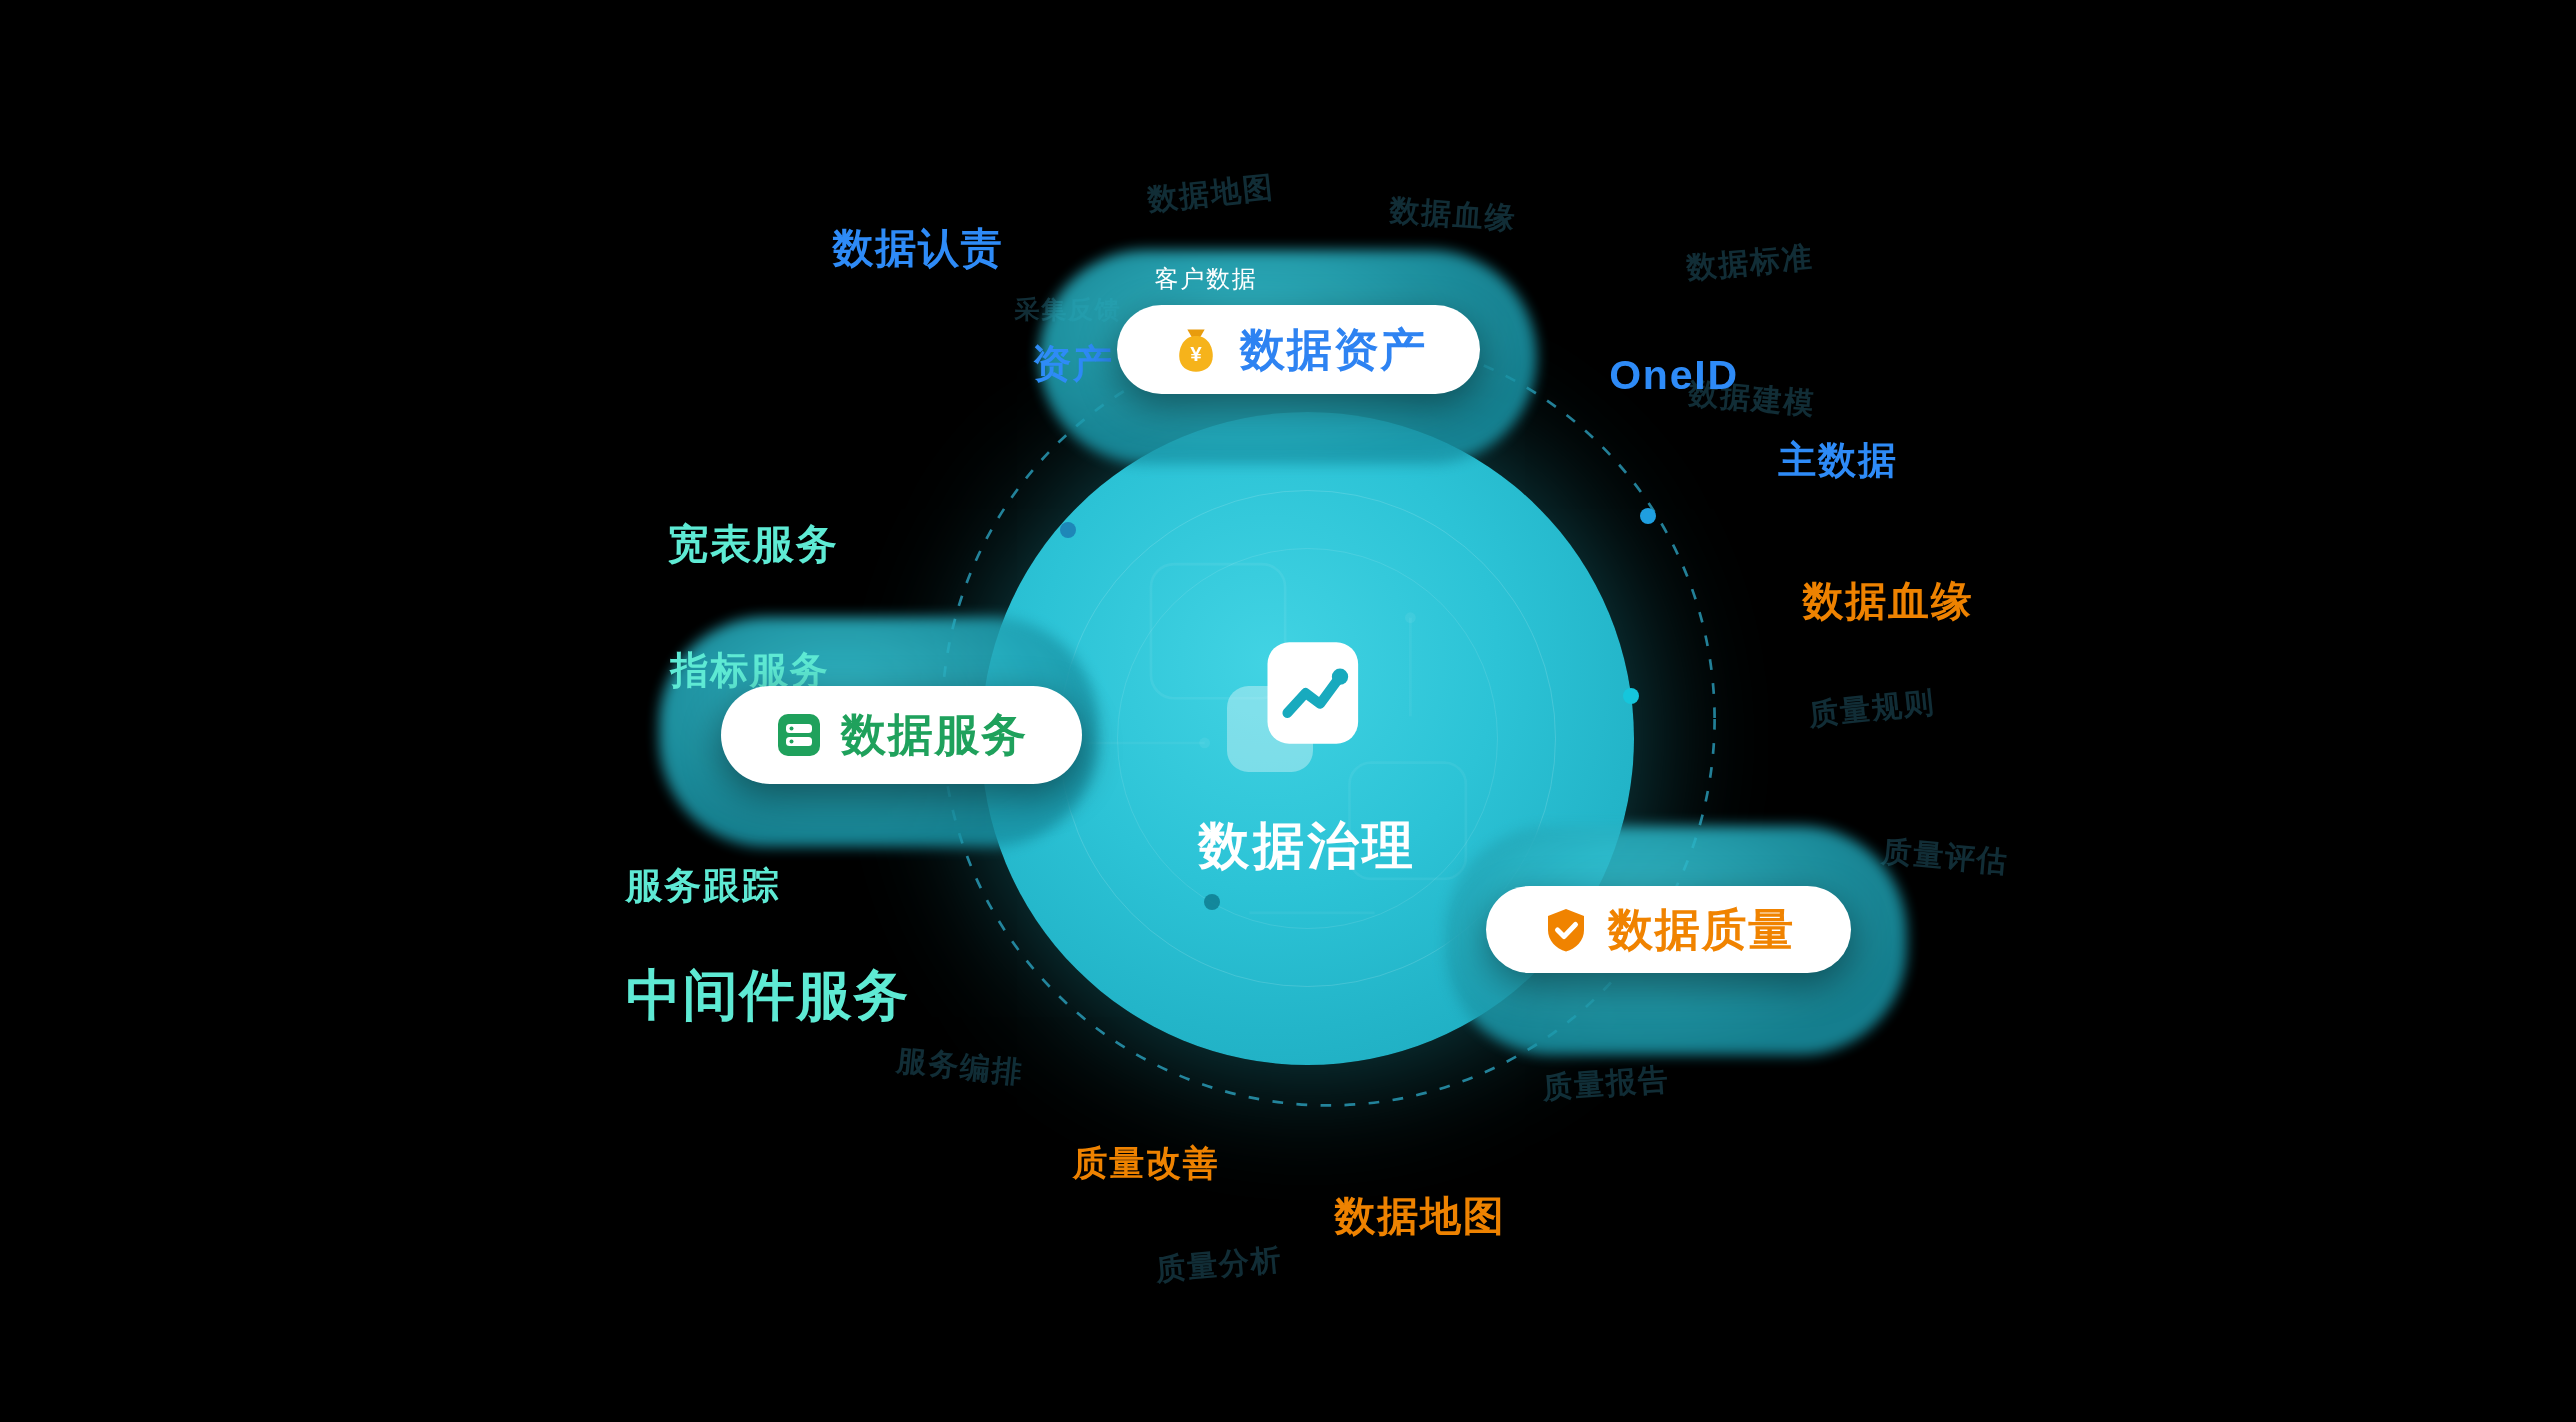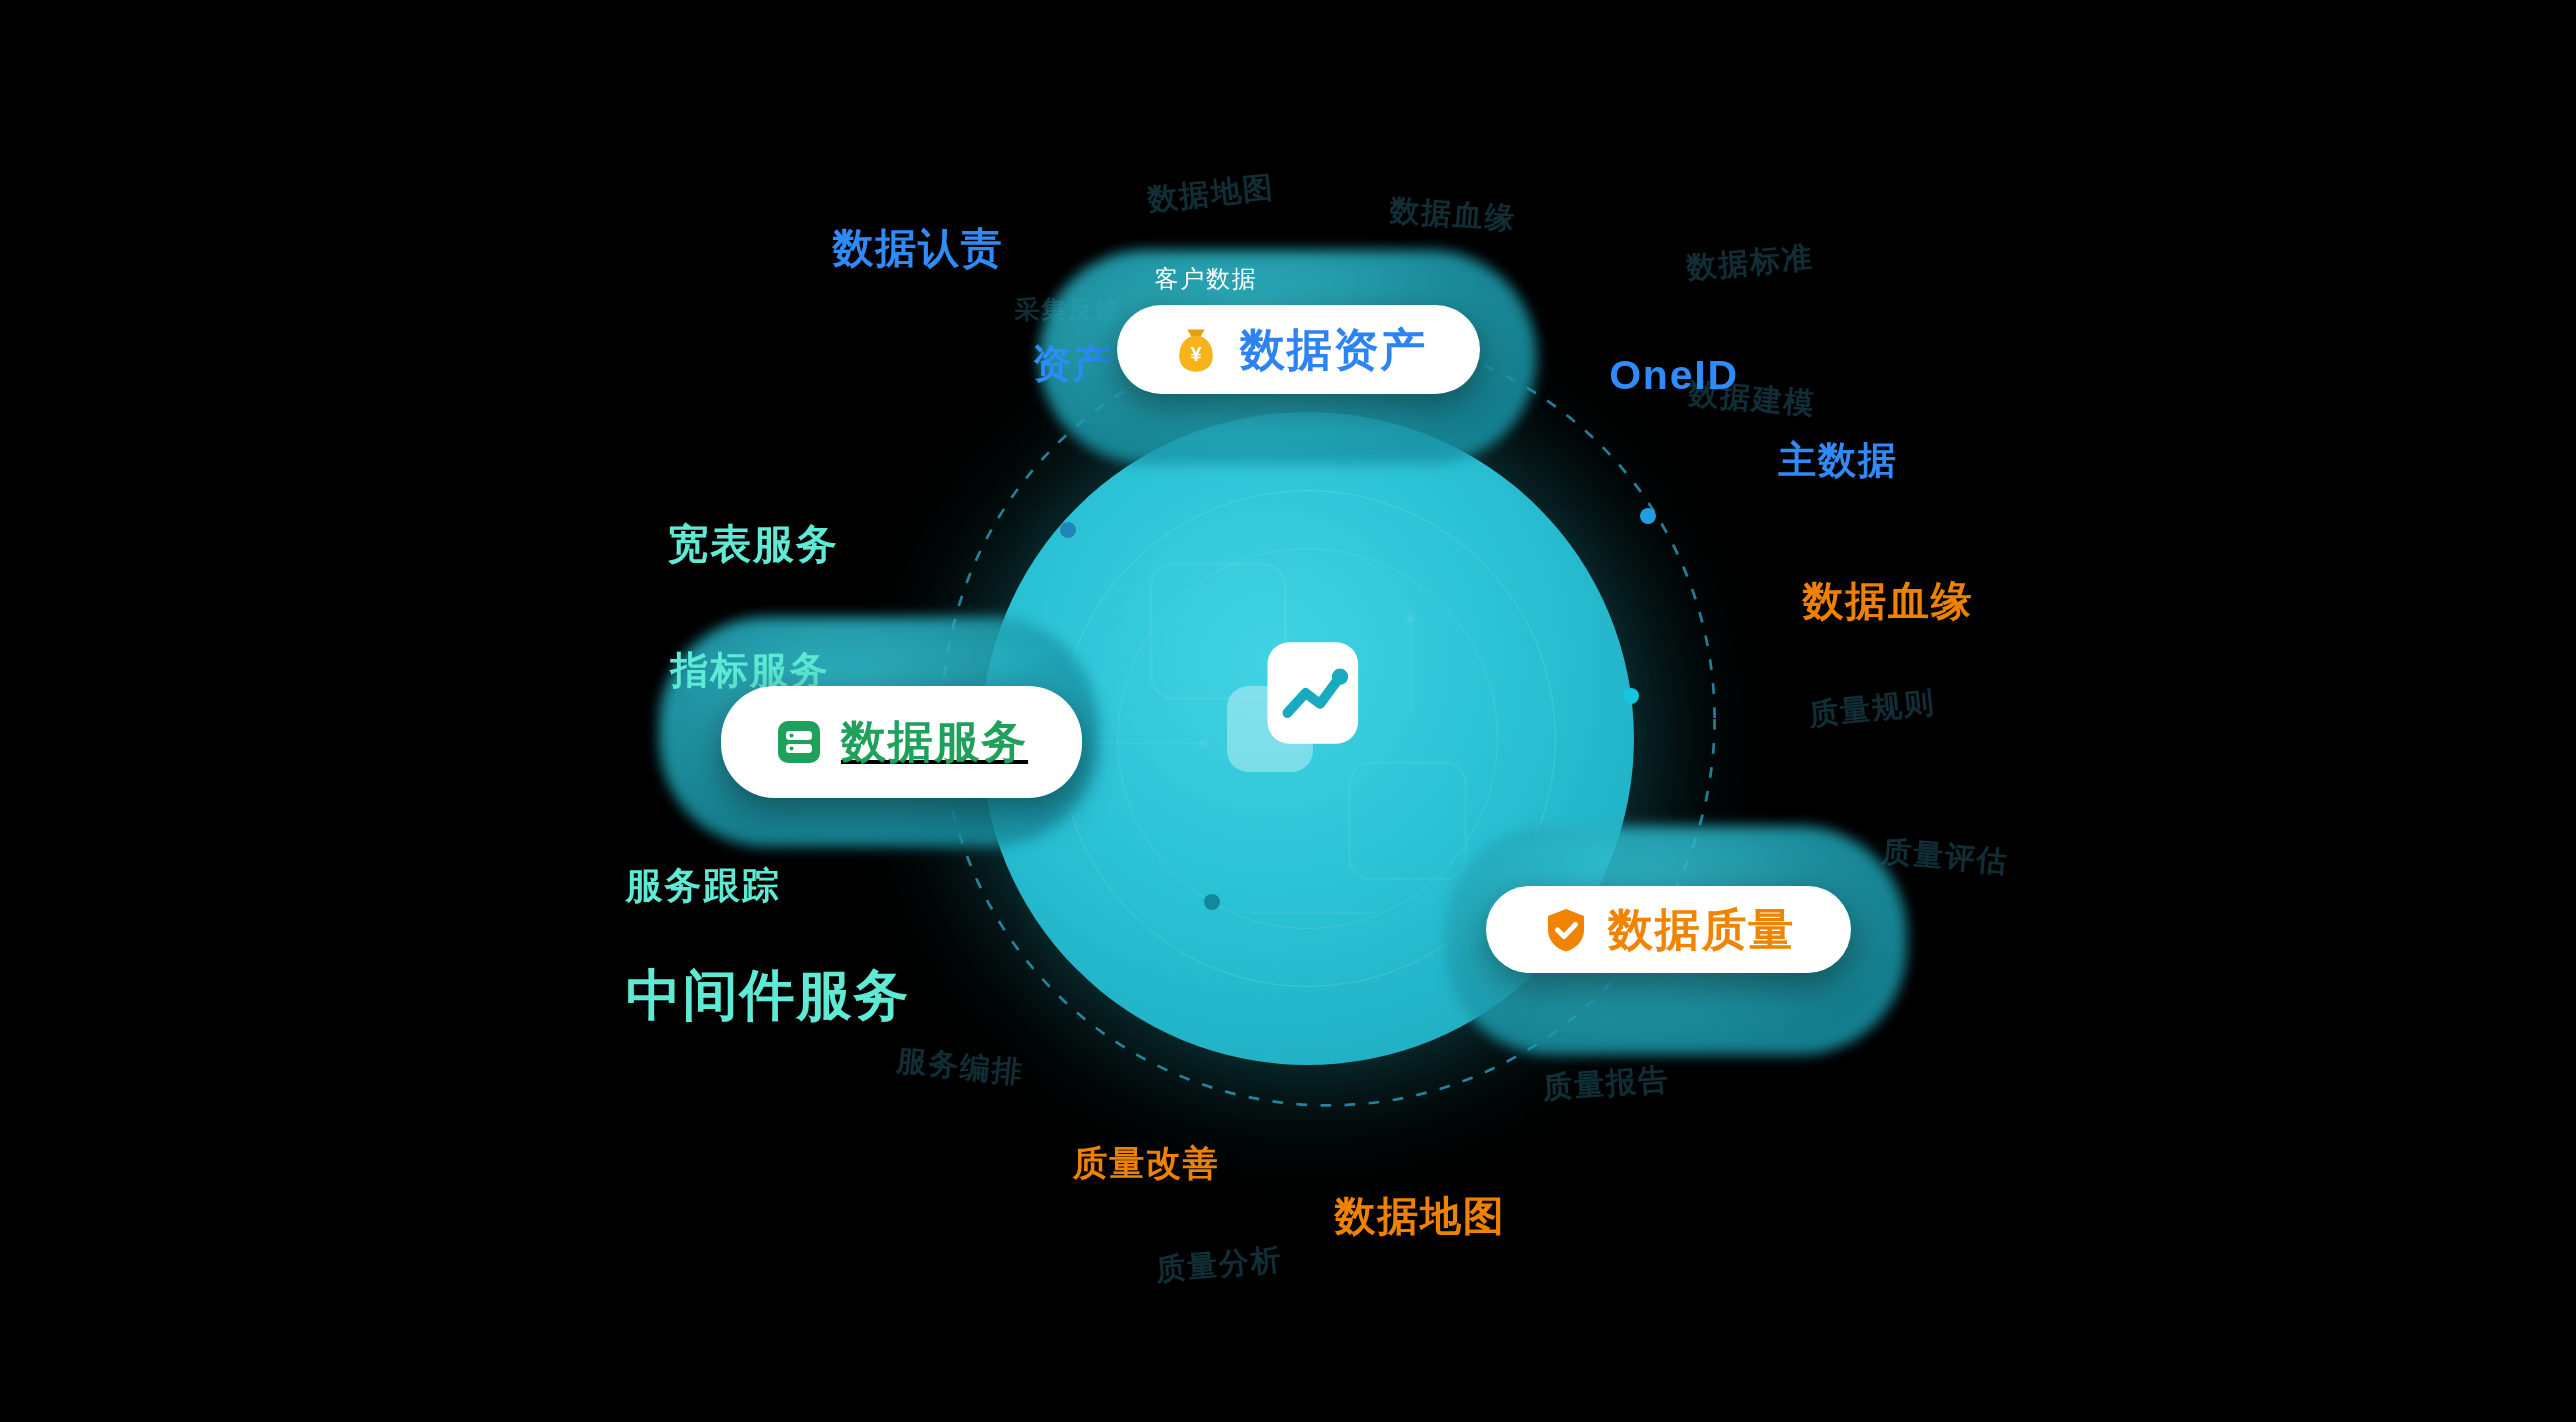--- a/index.html
+++ b/index.html
@@ -57,21 +57,21 @@
 
   
   .pill{
     position:absolute;background:#ffffff;border-radius:54px;z-index:6;
     display:flex;align-items:center;justify-content:center;gap:18px;
     box-shadow:0 12.5px 39px rgba(0,0,0,0.45);white-space:nowrap;
   }
   .pill .pill-label{font-weight:700;font-size:45px;letter-spacing:1.8px;}
   .pill.assets{left:1117px;top:305px;width:363px;height:89px;}
   .pill.assets .pill-label{color:#2E83F2;}
-  .pill.services{left:721px;top:686px;width:361px;height:112px;text-decoration:underline;}
+  .pill.services{left:721px;top:686px;width:361px;height:98px;}
   .pill.services .pill-label{color:#1FA15C;}
   .pill.quality{left:1486px;top:886px;width:365px;height:87px;}
   .pill.quality .pill-label{color:#F08300;}
 
   .pill-tag{
     position:absolute;left:1206px;top:279px;transform:translate(-50%,-50%);
     color:#ffffff;font-size:24px;font-weight:400;z-index:7;letter-spacing:1.8px;white-space:nowrap;
   }
 
   
@@ -112,20 +112,21 @@
       <path d="M 110 370 H 250 M 480 230 V 340 M 300 560 H 440" stroke="rgba(255,255,255,0.08)" stroke-width="3" fill="none"></path>
       <circle cx="250" cy="370" r="6" fill="rgba(255,255,255,0.10)"></circle>
       <circle cx="480" cy="230" r="6" fill="rgba(255,255,255,0.10)"></circle>
     </svg>
     <div class="center-backcard"></div>
     <svg class="center-icon" width="116" height="116" viewBox="0 0 64 64">
       <rect x="8" y="4" width="50" height="56" rx="12" fill="#ffffff"></rect>
       <polyline points="19,43 29,32 37,38 48,23" stroke="#18AABE" stroke-width="5.5" fill="none" stroke-linecap="round" stroke-linejoin="round"></polyline>
       <circle cx="48" cy="23" r="4.5" fill="#18AABE"></circle>
     </svg>
+    <div class="center-title">数据治理</div>
   </div>
 
   <div class="blob assets"></div>
   <div class="blob services"></div>
   <div class="blob quality"></div>
 
   <div class="orbit-dot" style="left:1068px;top:530px;background:#1E87B8;"></div>
   <div class="orbit-dot" style="left:1648px;top:516px;background:#1F9FE0;"></div>
   <div class="orbit-dot" style="left:1631px;top:696px;background:#15C6DC;"></div>
   <div class="orbit-dot" style="left:1212px;top:902px;background:rgba(14,125,145,0.85);"></div>

